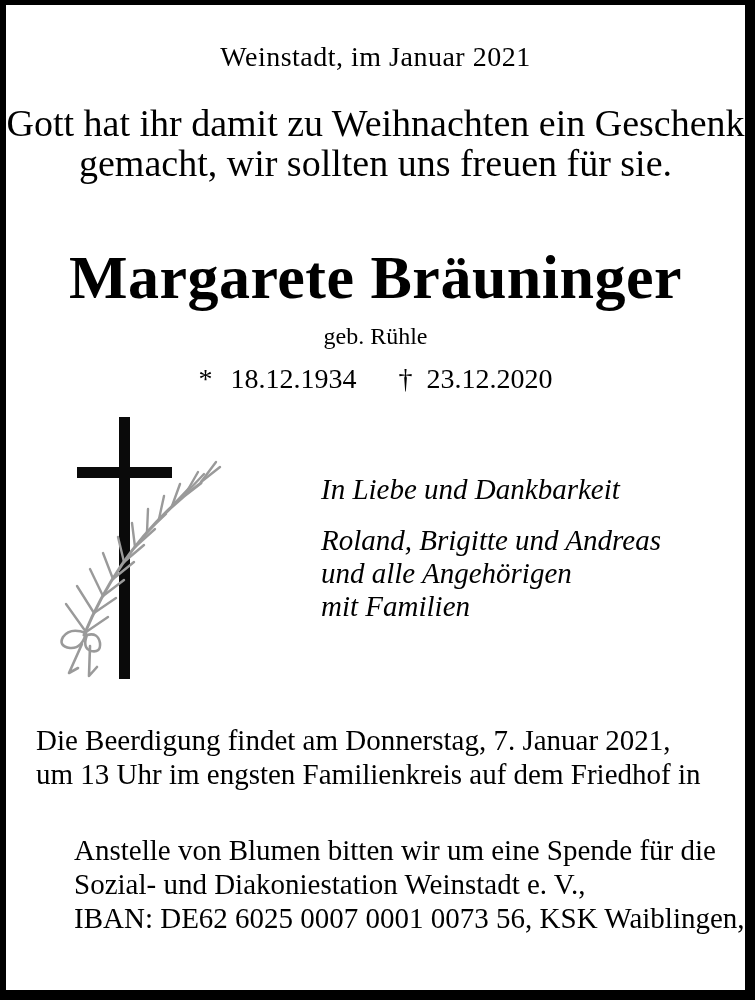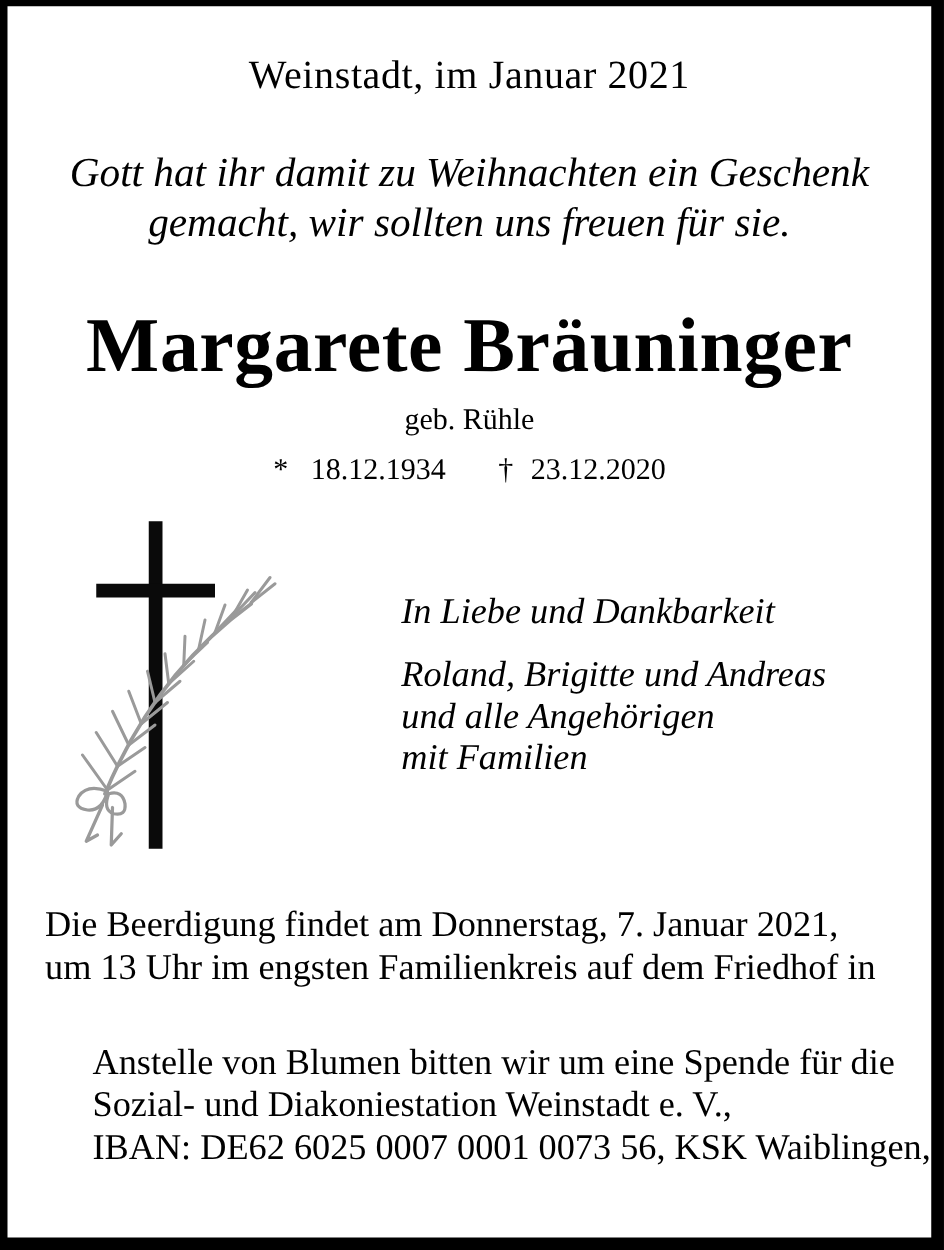--- a/index.html
+++ b/index.html
@@ -15,47 +15,46 @@
   .stage { position: relative; width: 755px; height: 1000px; background: #000; }
   .sheet {
     position: absolute;
     left: 6px; top: 5px; right: 10px; bottom: 10px;
     background: #fff;
   }
   .centered { text-align: center; }
   .dateline {
     position: absolute;
     left: 0; right: 0; top: 36px;
-    font-size: 32px;
+    font-size: 28px;
     letter-spacing: 0.5px;
   }
   .epigraph {
     position: absolute;
-    left: 0; right: 0; top: 114px;
-    font-style: italic;
-    font-size: 33px;
+    left: 0; right: 0; top: 98px;
+    font-size: 38px;
     line-height: 40px;
   }
   .name {
     position: absolute;
     left: 0; right: 0; top: 238px;
     font-weight: bold;
     font-size: 62px;
     line-height: 68px;
     letter-spacing: 0.5px;
   }
   .maiden {
     position: absolute;
     left: 0; right: 0; top: 318px;
     font-size: 24px;
   }
   .dates {
     position: absolute;
     left: 0; right: 0; top: 358px;
-    font-size: 24px;
+    font-size: 28px;
   }
   .dates .sym { display: inline-block; }
   .dates .birth-sym { margin-right: 18px; }
   .dates .death-sym { margin-left: 42px; margin-right: 14px; }
   .cross-art {
     position: absolute;
     left: 40px; top: 402px;
     width: 200px; height: 285px;
   }
   .tribute {

